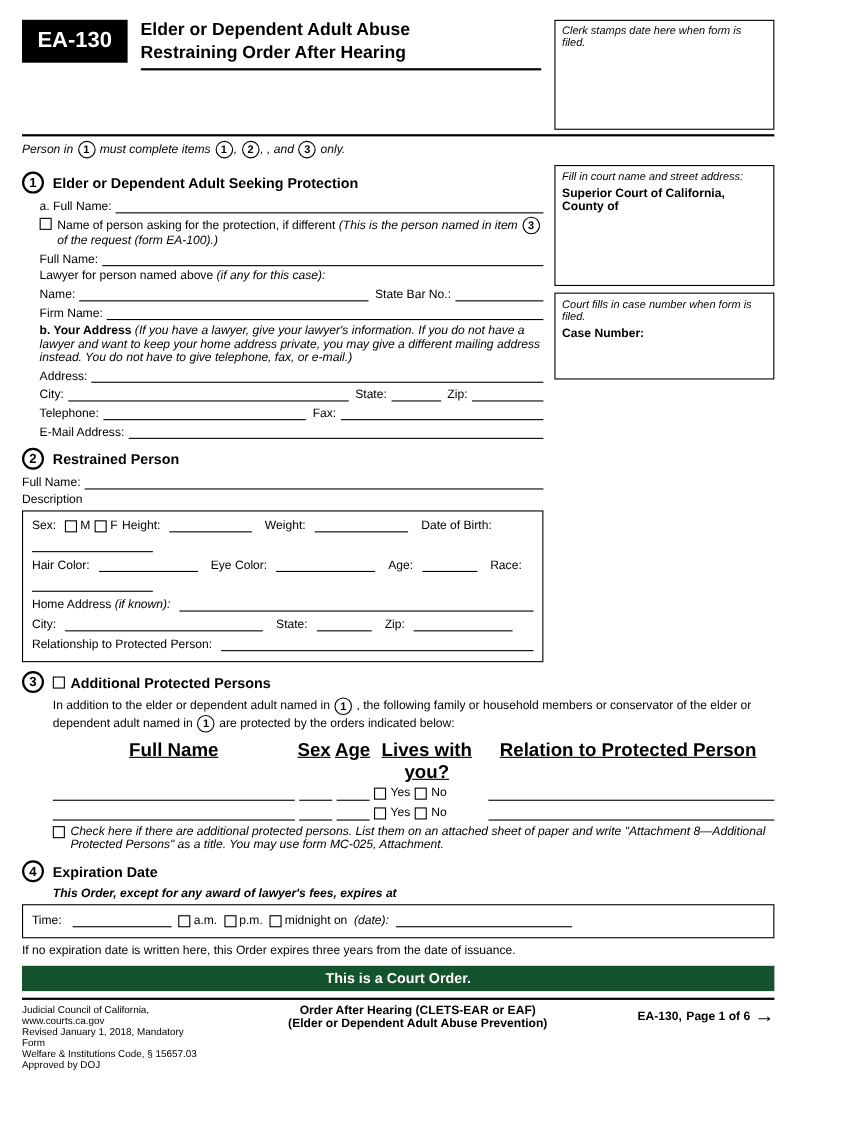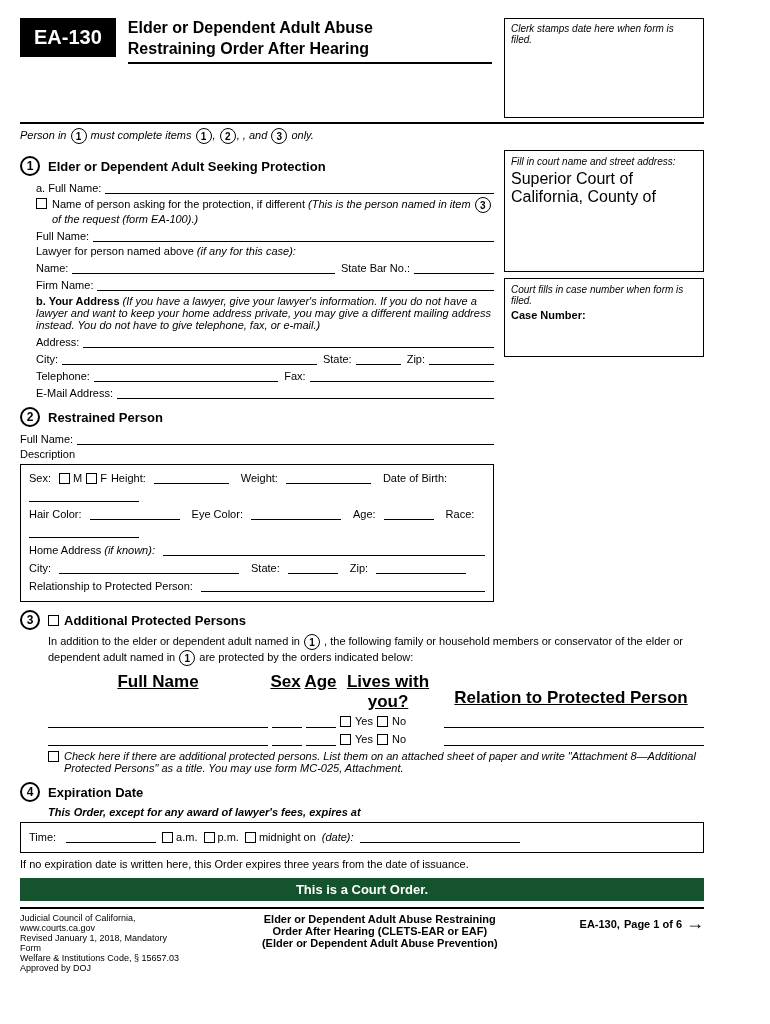--- a/index.html
+++ b/index.html
@@ -160,22 +160,22 @@
       padding: 5px 6px;
       margin-bottom: 6px;
       font-size: 10px;
     }
     .court-name-box .label-italic {
       font-style: italic;
       font-size: 10px;
       margin-bottom: 3px;
     }
     .court-name-box .bold-title {
-      font-weight: normal;
-      font-size: 16px;
+      font-weight: bold;
+      font-size: 11px;
     }
     .court-name-box .fill-area {
       min-height: 60px;
     }
     .case-number-box {
       border: 1px solid #000;
       padding: 5px 6px;
       font-size: 10px;
     }
     .case-number-box .label-italic {
@@ -210,21 +210,21 @@
     }
     .table-header-row {
       display: flex;
       margin-bottom: 2px;
       font-size: 17px;
     }
     .col-fullname { width: 220px; text-align: center; font-weight: bold; text-decoration: underline; }
     .col-sex { width: 35px; text-align: center; font-weight: bold; text-decoration: underline; }
     .col-age { width: 35px; text-align: center; font-weight: bold; text-decoration: underline; }
     .col-lives { width: 100px; text-align: center; font-weight: bold; text-decoration: underline; }
-    .col-relation { flex: 1; text-align: center; font-weight: bold; text-decoration: underline; margin-top: 16px; }
+    .col-relation { flex: 1; text-align: center; font-weight: bold; text-decoration: underline; }
     .table-data-row {
       display: flex;
       align-items: center;
       margin-bottom: 4px;
       font-size: 11px;
       gap: 4px;
     }
     .td-fullname { width: 220px; border-bottom: 1px solid #000; height: 14px; }
     .td-sex { width: 30px; border-bottom: 1px solid #000; height: 14px; }
     .td-age { width: 30px; border-bottom: 1px solid #000; height: 14px; }
@@ -585,21 +585,20 @@
   <div class="court-order-banner">This is a Court Order.</div>
 
   <div class="footer">
     <div class="footer-left">
       <div>Judicial Council of California, www.courts.ca.gov</div>
       <div>Revised January 1, 2018, Mandatory Form</div>
       <div>Welfare &amp; Institutions Code, § 15657.03</div>
       <div>Approved by DOJ</div>
     </div>
     <div class="footer-center">
-      <div>Elder or Dependent Adult Abuse Restraining</div>
       <div>Order After Hearing (CLETS-EAR or EAF)</div>
       <div>(Elder or Dependent Adult Abuse Prevention)</div>
     </div>
     <div class="footer-right">
       <span>EA-130,</span>
       <span>Page 1 of 6</span>
       <span class="arrow-right">→</span>
     </div>
   </div>
 

